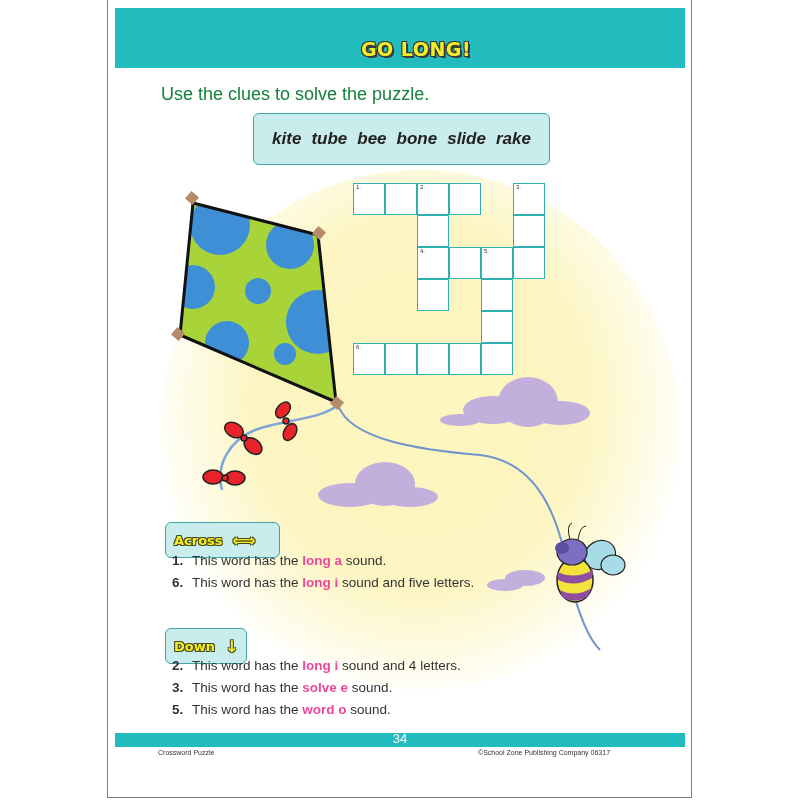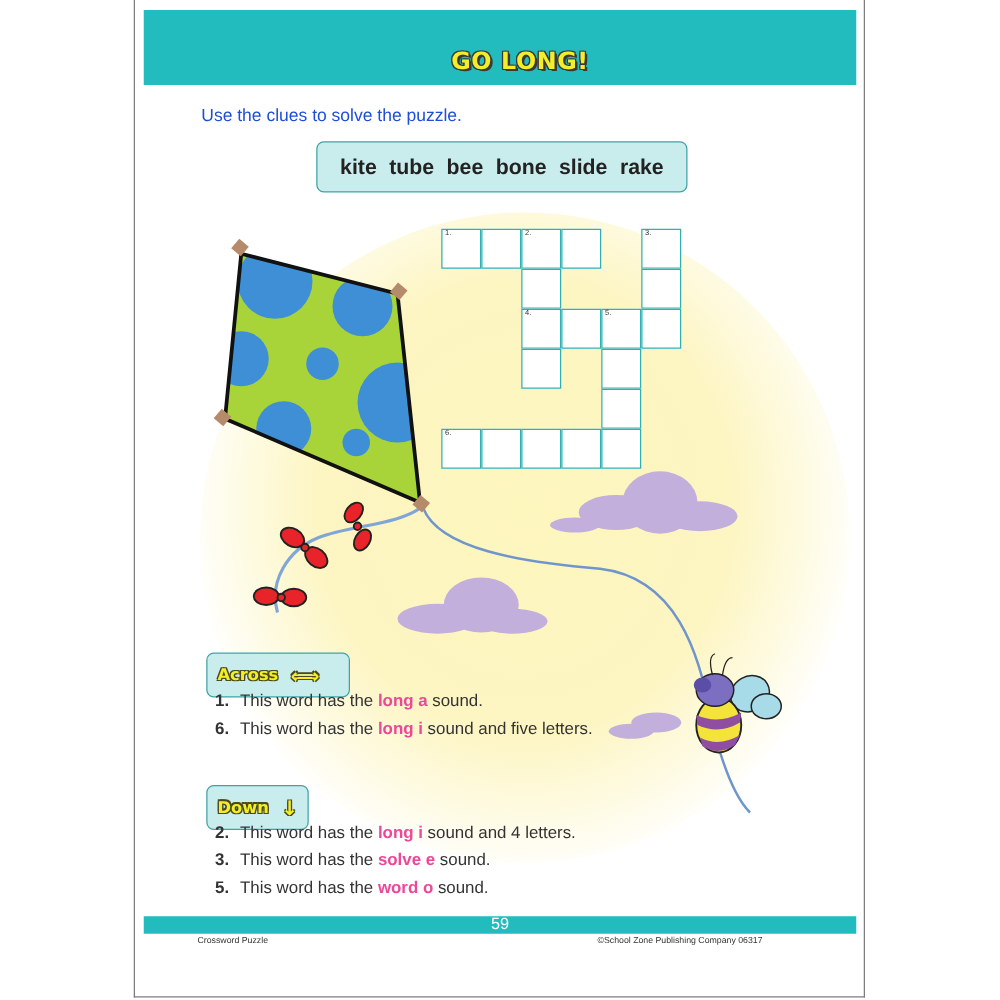--- a/index.html
+++ b/index.html
@@ -1,23 +1,23 @@
 <!DOCTYPE html>
 <html><head>
 <meta charset="utf-8">
 <style>
   html,body{margin:0;padding:0;background:#ffffff;}
   body{width:800px;height:800px;position:relative;overflow:hidden;font-family:"Liberation Sans",sans-serif;}
   .page{position:absolute;left:107px;top:0;width:585px;height:798px;border-left:1px solid #7d7d7d;border-right:1px solid #7d7d7d;border-bottom:1px solid #7d7d7d;background:#fff;box-sizing:border-box;}
   .header-band{position:absolute;left:115px;top:8px;width:570px;height:60px;background:#22bcbf;}
   .title{position:absolute;left:0;right:0;top:30px;text-align:center;font-family:"DejaVu Sans",sans-serif;font-weight:bold;font-size:19px;color:#f2ee2a;letter-spacing:0.5px;
     text-shadow:-1px -1px 0 #3a3a3a,1px -1px 0 #3a3a3a,-1px 1px 0 #3a3a3a,1px 1px 0 #3a3a3a,2px 2px 0 #3a3a3a;padding-left:32px;}
-  .instruction{position:absolute;left:161px;top:84px;font-size:14px;color:#1d4ed8;}
-  .wordbank{position:absolute;left:253px;top:113px;width:297px;height:41px;border:1.5px solid #3fa3a7;border-radius:6px;background:#c9ecec;box-sizing:border-box;
-    display:flex;align-items:center;justify-content:center;gap:10px;}
+  .instruction{position:absolute;left:161px;top:84px;font-size:18px;color:#15803d;}
+  .wordbank{position:absolute;left:253px;top:113px;width:297px;height:52px;border:1.5px solid #3fa3a7;border-radius:6px;background:#c9ecec;box-sizing:border-box;
+    display:flex;align-items:center;justify-content:center;gap:10px;font-style:italic;}
   .wordbank span{font-weight:bold;font-size:17px;color:#222;}
   .glow{position:absolute;left:160px;top:170px;width:520px;height:520px;border-radius:50%;
     background:radial-gradient(ellipse at 50% 45%, #fdf6bd 0%, #fdf5c2 45%, rgba(253,248,210,0.6) 62%, rgba(255,255,255,0) 74%);}
   .art{position:absolute;left:0;top:0;width:800px;height:800px;}
   .grid{position:absolute;left:353px;top:183px;}
   .cell{position:absolute;width:32px;height:32px;border:1px solid #2fb0b2;background:#fff;box-sizing:border-box;}
   .cell .num{position:absolute;left:2px;top:0px;font-size:6px;color:#333;}
   .section-label{position:absolute;height:36px;border:1.5px solid #3fa3a7;border-radius:6px;background:#c9ecec;box-sizing:border-box;display:flex;align-items:center;padding-left:8px;gap:10px;}
   .section-label .lbl{font-family:"DejaVu Sans",sans-serif;font-weight:bold;font-size:13px;color:#f4ee28;
     text-shadow:-1px -1px 0 #4a4a20,1px -1px 0 #4a4a20,-1px 1px 0 #4a4a20,1px 1px 0 #4a4a20;}
@@ -198,16 +198,16 @@
   <span class="lbl">Down</span>
   <span class="lbl" style="font-size:16px;">↓</span>
 </div>
 <div class="clues" style="top:655px;" id="down-clues">
     <div class="clue"><span class="n">2.</span><span>This word has the </span><b>long i</b><span> sound and 4 letters.</span></div>
     <div class="clue"><span class="n">3.</span><span>This word has the </span><b>solve e</b><span> sound.</span></div>
     <div class="clue"><span class="n">5.</span><span>This word has the </span><b>word o</b><span> sound.</span></div>
   </div>
 
 <div class="footer-band">
-  <div class="page-num">59</div>
+  <div class="page-num">34</div>
 </div>
 <div class="footer-left">Crossword Puzzle</div>
 <div class="footer-right">©School Zone Publishing Company  06317</div>
 
 </body></html>

